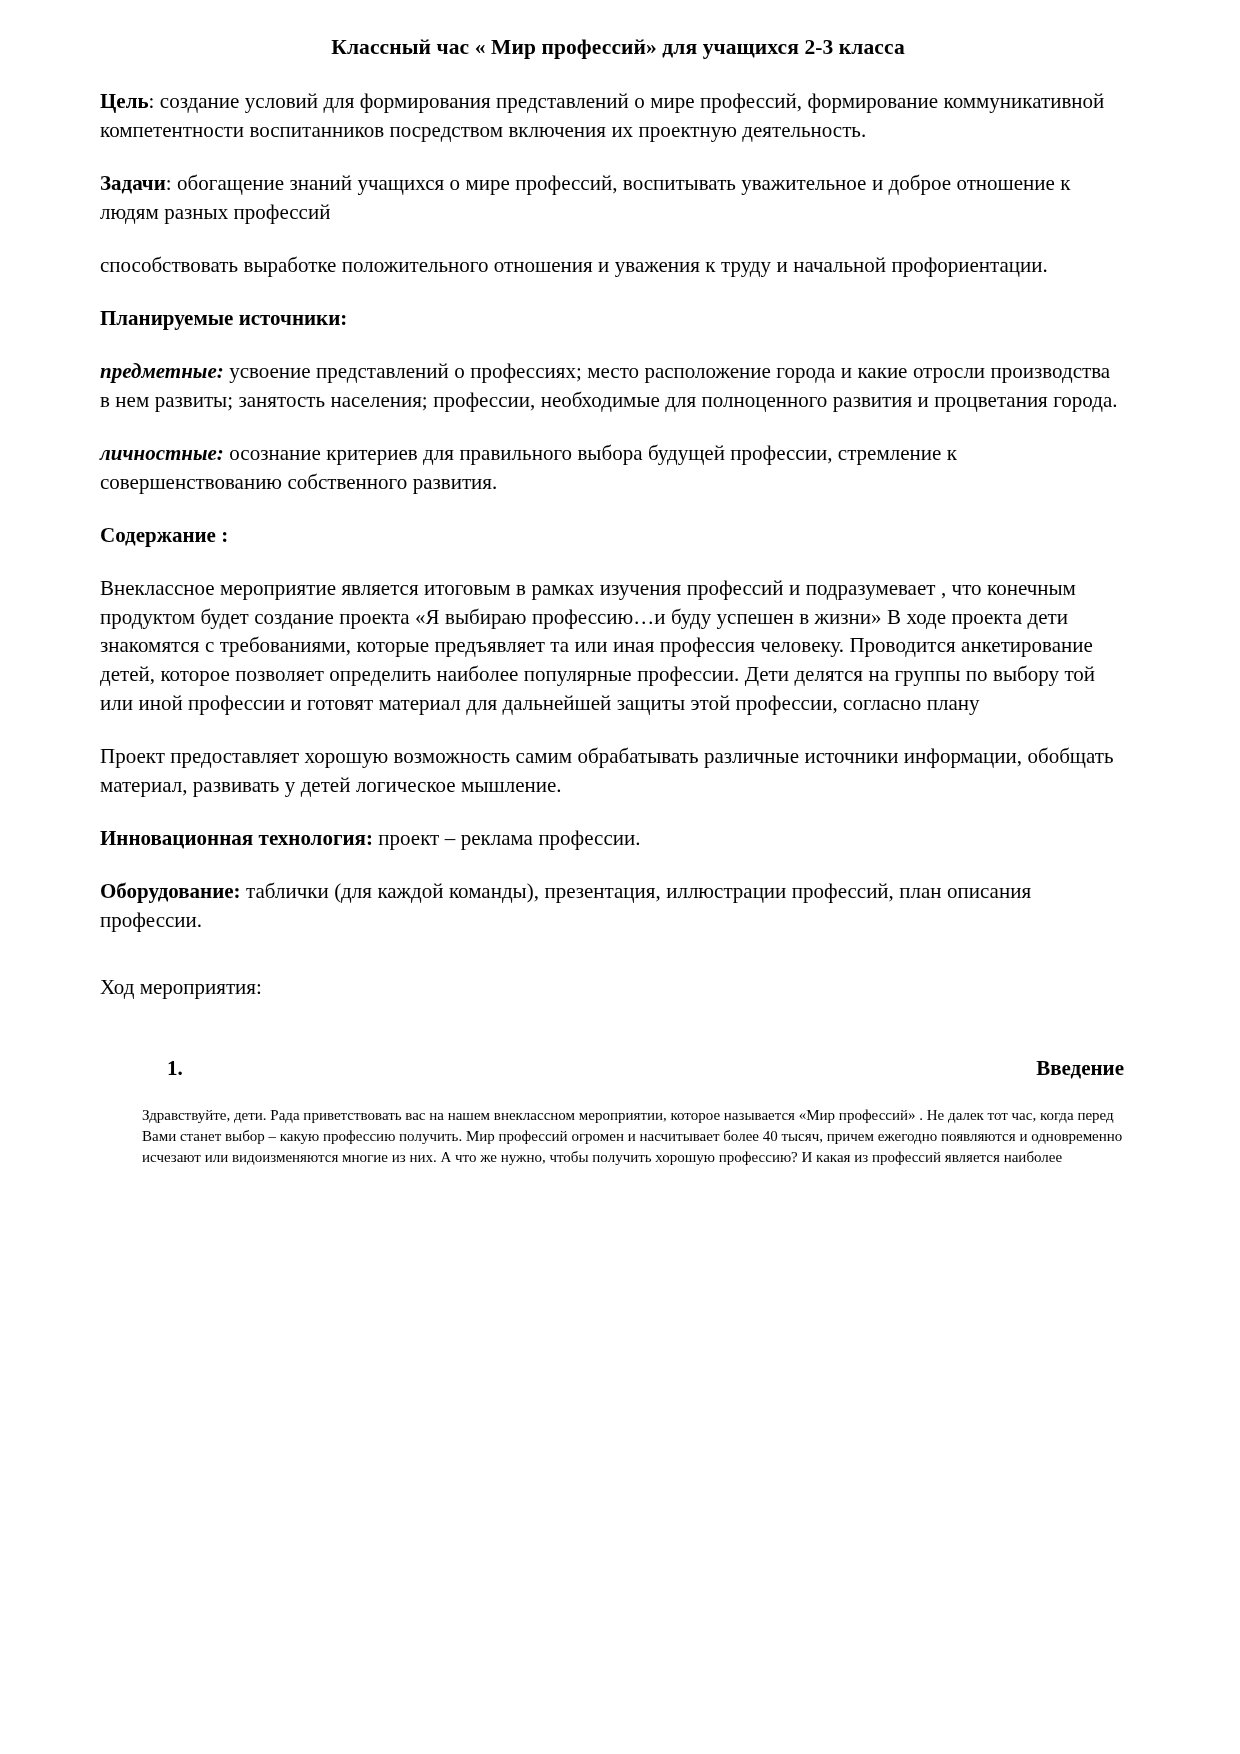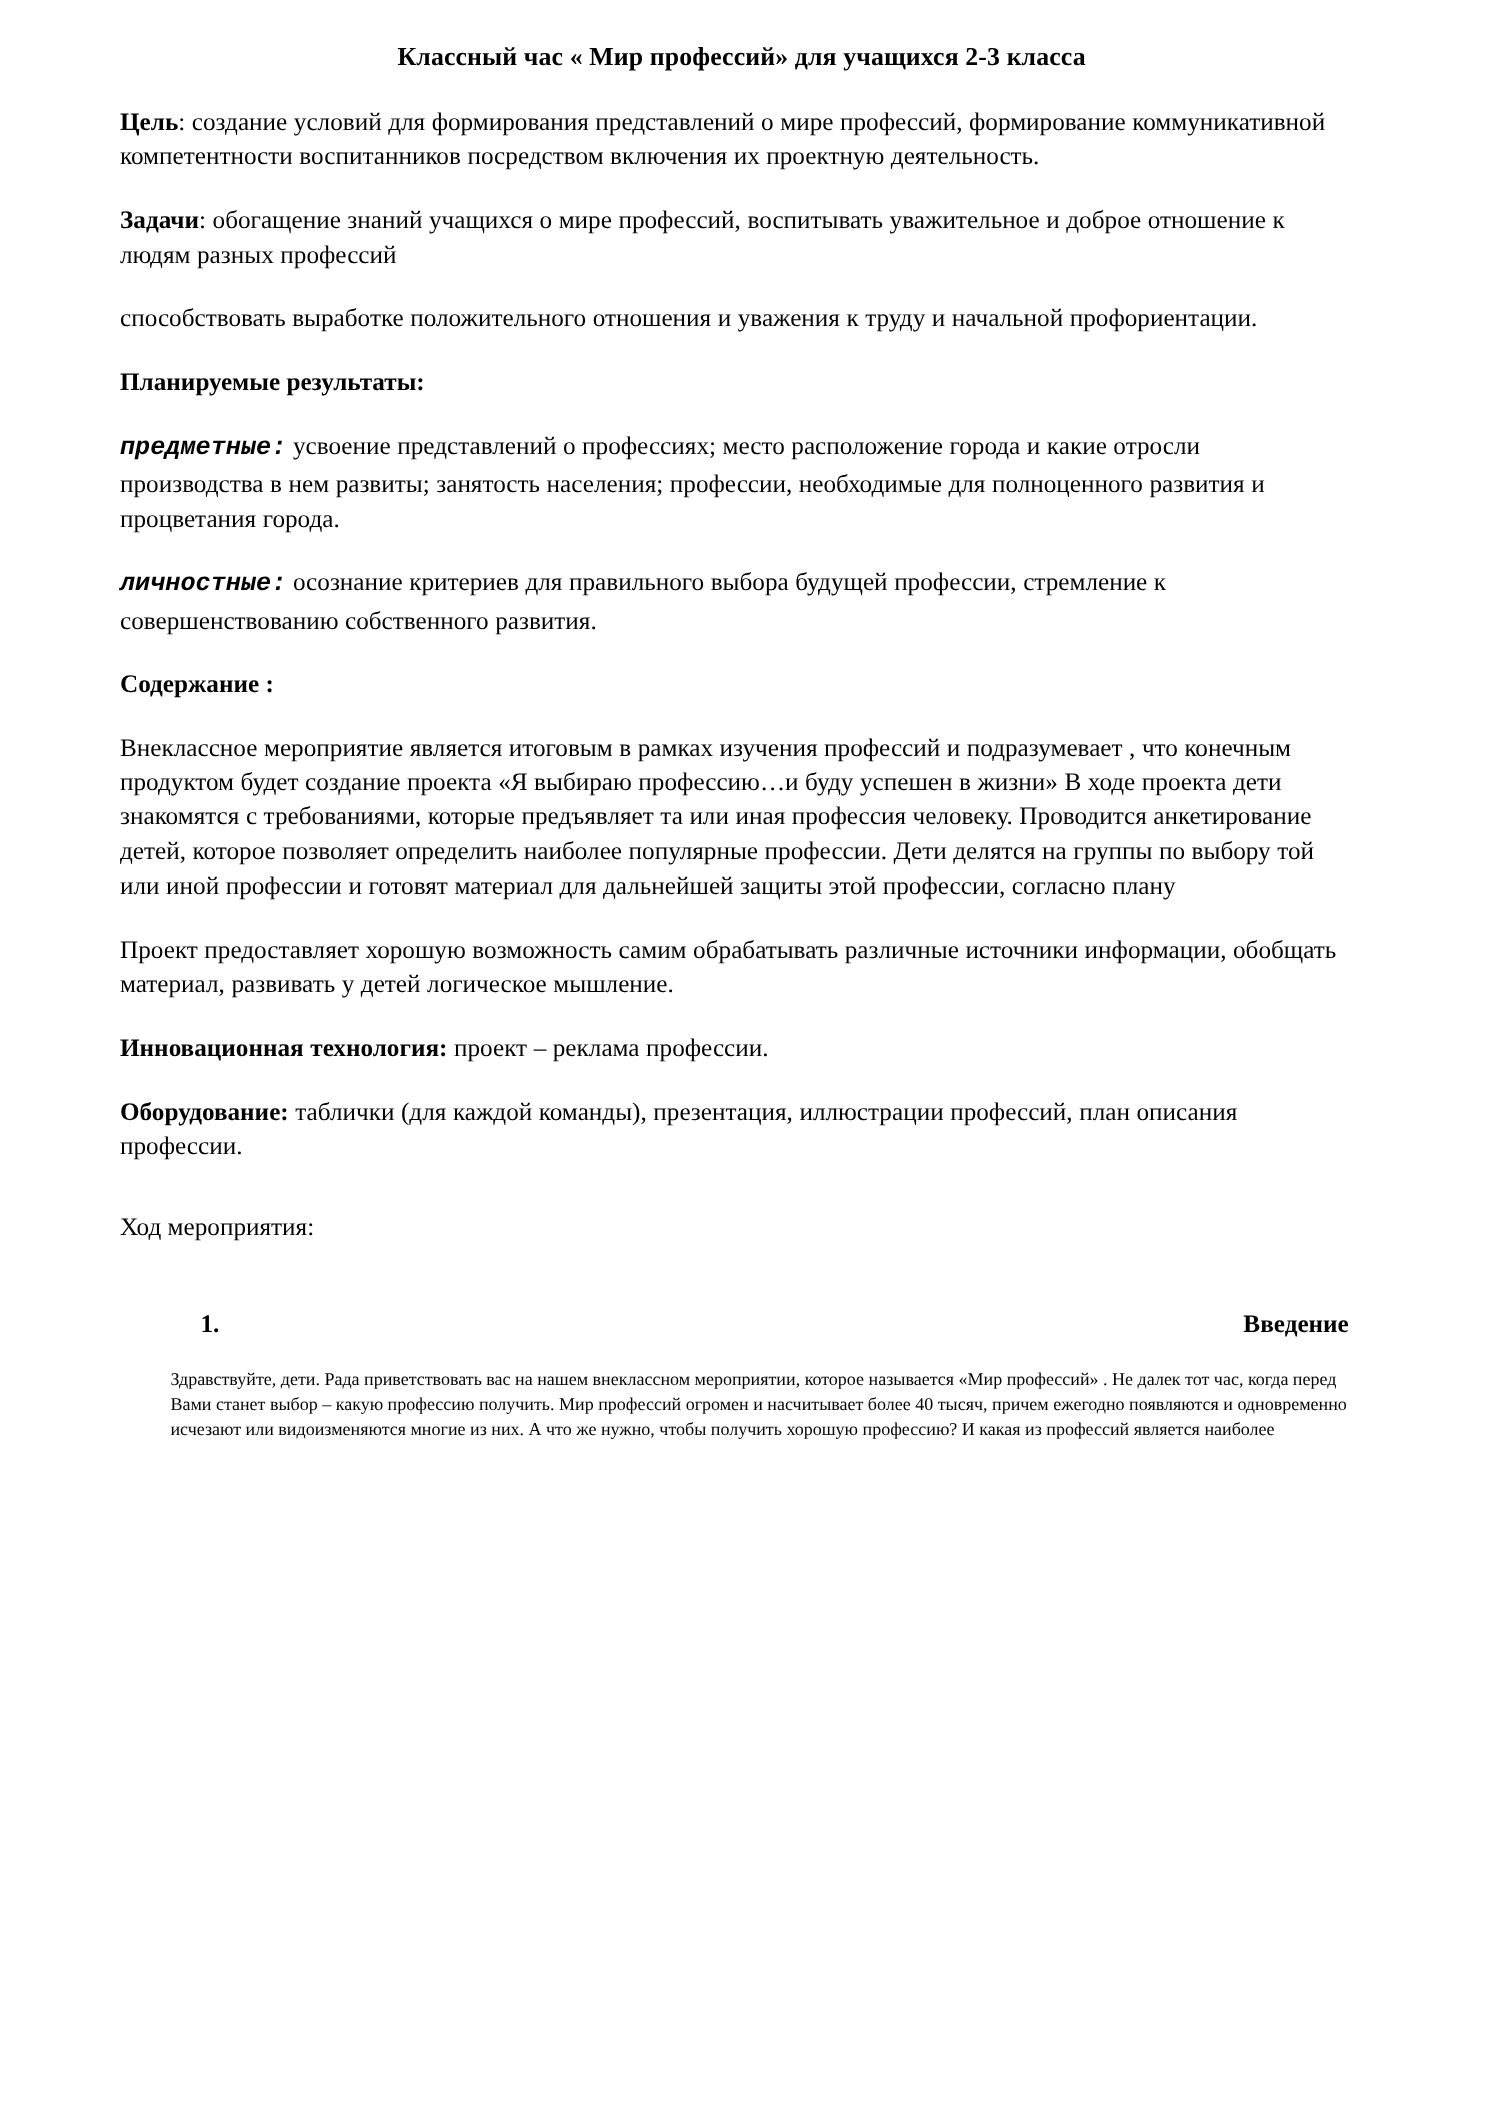--- a/index.html
+++ b/index.html
@@ -31,21 +31,21 @@
     letter-spacing: 0.1px;
   }
   p.para {
     font-size: 21px;
     line-height: 1.38;
     margin: 0 13px 24px 0;
     text-align: left;
     word-spacing: 0.2px;
   }
   .b { font-weight: bold; }
-  .bi { font-weight: bold; font-style: italic; font-family: Liberation Mono, monospace; }
+  .bi { font-weight: bold; font-style: italic; }
   .heading-line {
     font-size: 21px;
     font-weight: bold;
     line-height: 1.38;
     margin: 0 0 24px 0;
   }
   .spaced {
     line-height: 1.72;
   }
   .plain-line {
@@ -80,21 +80,21 @@
 
   <h1 class="doc-title">Классный час « Мир профессий» для учащихся 2-3 класса</h1>
 
   <p class="para"><span class="b">Цель</span><span>:</span><span> создание условий для формирования представлений о мире профессий, формирование коммуникативной компетентности воспитанников посредством включения их проектную деятельность.</span></p>
 
   <p class="para"><span class="b">Задачи</span><span>:</span><span> обогащение знаний учащихся о мире профессий, воспитывать уважительное и доброе отношение к людям разных профессий</span></p>
 
 
   <p class="para">способствовать выработке положительного отношения и уважения к труду и начальной профориентации.</p>
 
-  <p class="heading-line">Планируемые результаты:</p>
+  <p class="heading-line">Планируемые источники:</p>
 
   <p class="para"><span class="bi">предметные:</span><span> усвоение представлений о профессиях; место расположение города и какие отросли производства в нем развиты; занятость населения; профессии, необходимые для полноценного развития и процветания города.</span></p>
 
 
   <p class="para"><span class="bi">личностные:</span><span> осознание критериев для правильного выбора будущей профессии, стремление к совершенствованию собственного развития.</span></p>
 
   <p class="heading-line">Содержание :</p>
 
   <p class="para">Внеклассное мероприятие является итоговым в рамках изучения профессий и подразумевает , что конечным продуктом будет создание проекта «Я выбираю профессию…и буду успешен в жизни» В ходе проекта дети знакомятся с требованиями, которые предъявляет та или иная профессия человеку. Проводится анкетирование детей, которое позволяет определить наиболее популярные профессии. Дети делятся на группы по выбору той или иной профессии  и готовят материал  для дальнейшей  защиты этой профессии, согласно плану</p>
 

